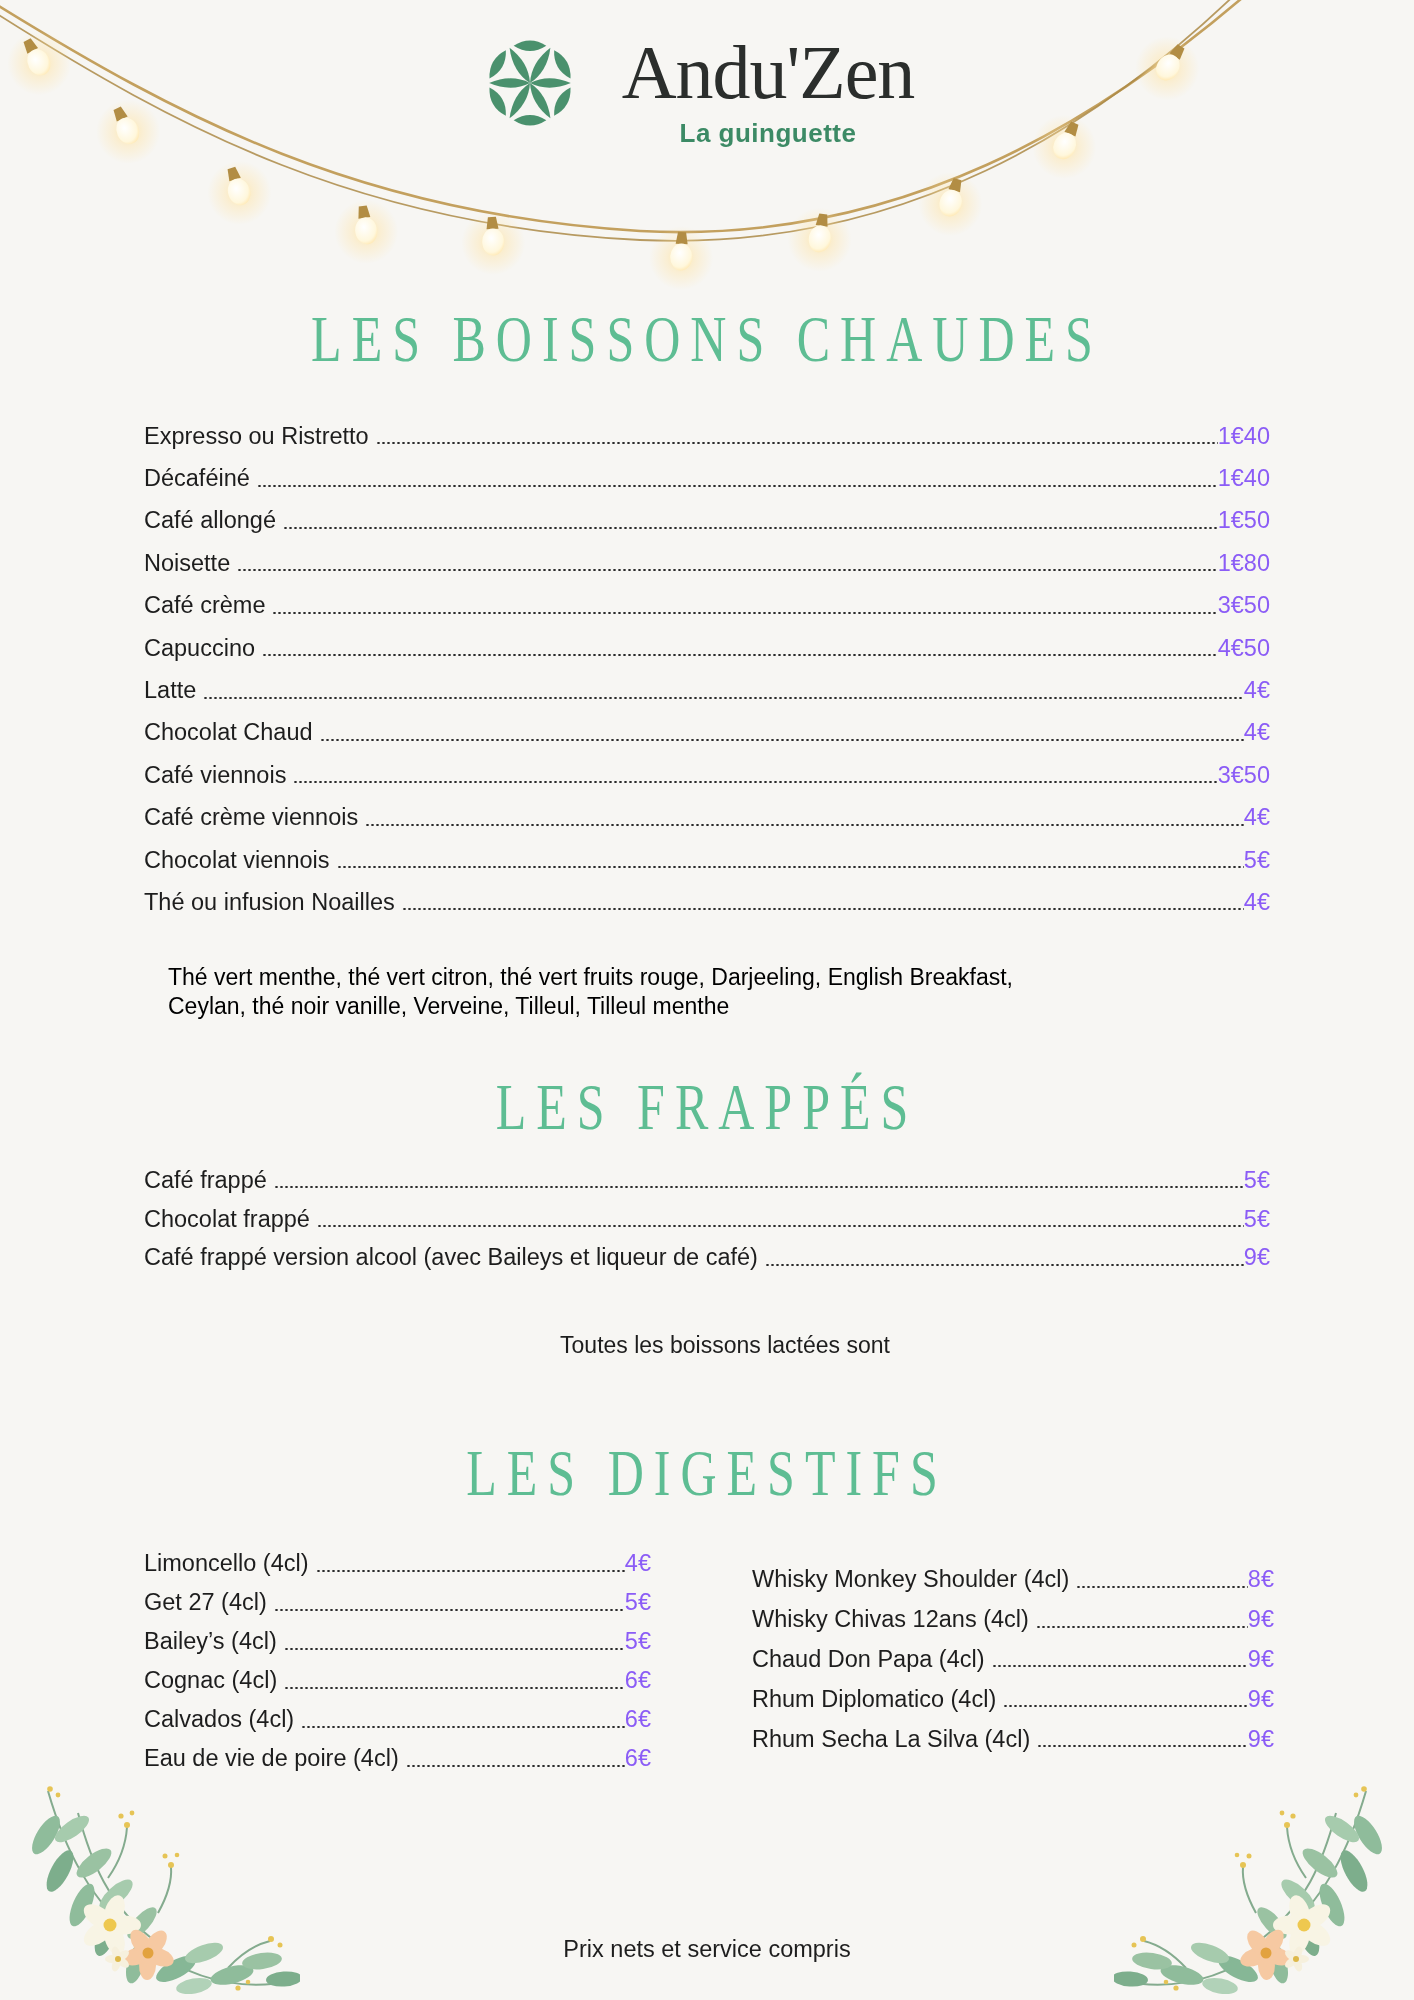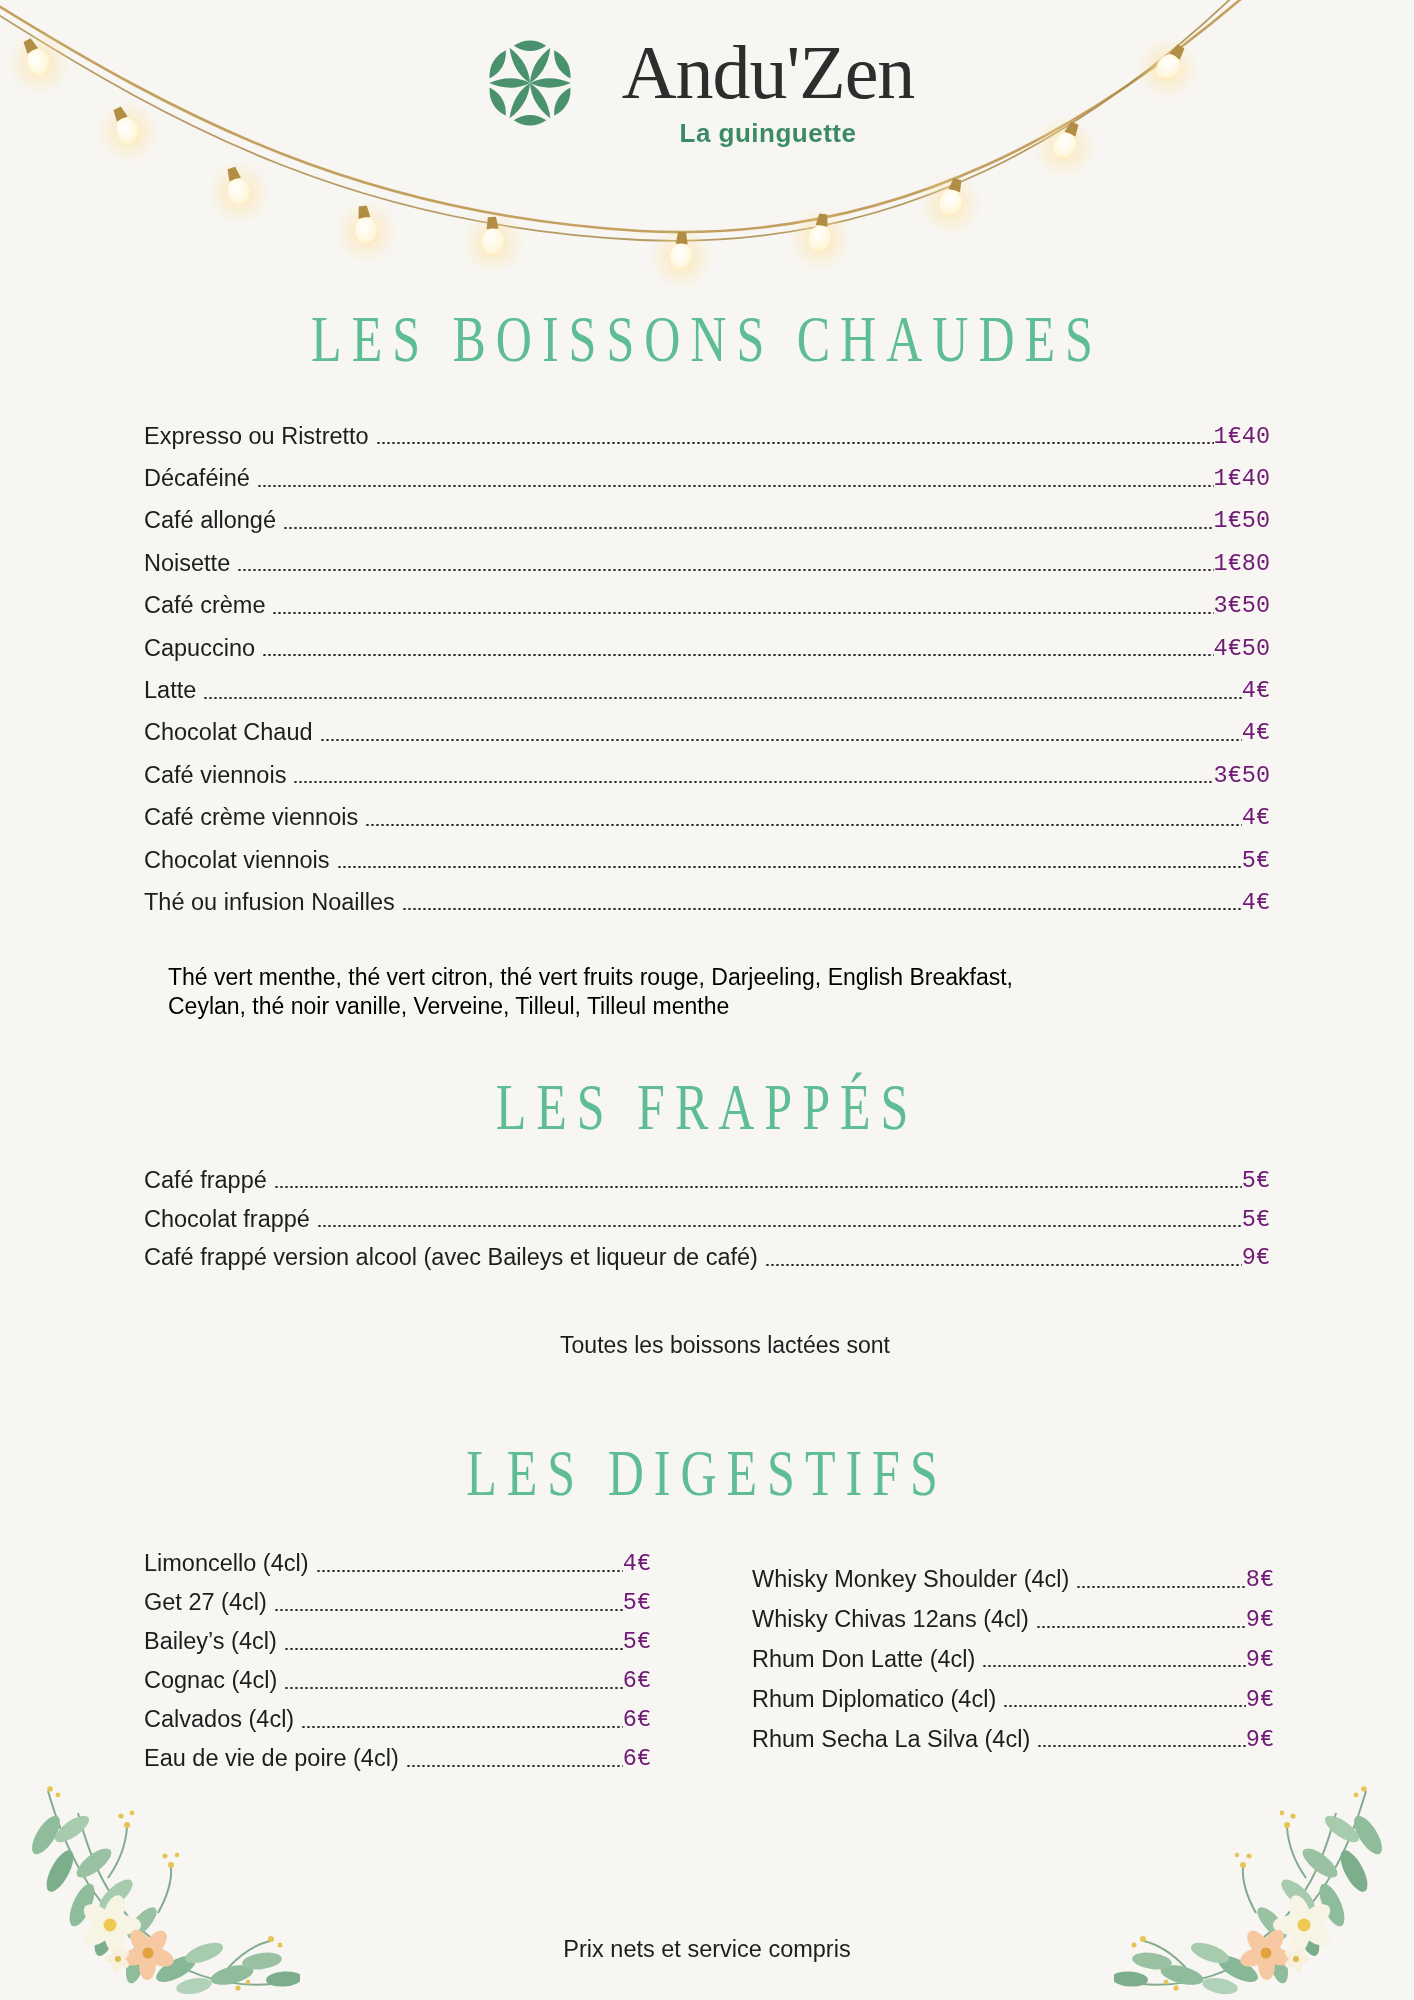--- a/index.html
+++ b/index.html
@@ -31,21 +31,21 @@
   .rows-chaudes{top:415px;left:144px;width:1126px;}
   .rows-frappes{top:1161px;left:144px;width:1126px;}
   .rows-chaudes .row{height:42.4px;}
   .rows-frappes .row{height:38.7px;}
   .col-dig-left{top:1544px;left:144px;width:507px;}
   .col-dig-right{top:1560px;left:752px;width:522px;}
   .col-dig-left .row{height:39px;}
   .col-dig-right .row{height:39.8px;}
   .row{display:flex;align-items:center;}
   .row .label{white-space:nowrap;font-size:23.5px;color:#1d1d1d;}
-  .row .price{white-space:nowrap;font-size:23.5px;color:#701a75;font-family:Liberation Mono, monospace;}
+  .row .price{white-space:nowrap;font-size:23.5px;color:#8b5cf6;}
   .row .dots{flex:1 1 auto;height:4px;align-self:center;margin:14px 0 0 7px;
     background-image:radial-gradient(circle,#2b2b2b 1.05px,transparent 1.25px);
     background-size:5px 4px;background-repeat:repeat-x;background-position:0 50%;}
 
   
   .tea-note{position:absolute;left:168px;top:963px;width:1120px;
     font-size:23px;line-height:29px;color:#000000;}
   .milk-note{position:absolute;left:0;right:0;top:1331px;text-align:center;
     font-size:23px;line-height:28px;color:#1d1d1d;margin-left:36px;}
   .footer-note{position:absolute;left:0;right:0;top:1936px;text-align:center;
@@ -278,21 +278,21 @@
         <span class="label">Whisky Monkey Shoulder (4cl)</span>
         <span class="dots"></span>
         <span class="price">8€</span>
       </div>
       <div class="row">
         <span class="label">Whisky Chivas 12ans (4cl)</span>
         <span class="dots"></span>
         <span class="price">9€</span>
       </div>
       <div class="row">
-        <span class="label">Rhum Don Latte (4cl)</span>
+        <span class="label">Chaud Don Papa (4cl)</span>
         <span class="dots"></span>
         <span class="price">9€</span>
       </div>
       <div class="row">
         <span class="label">Rhum Diplomatico (4cl)</span>
         <span class="dots"></span>
         <span class="price">9€</span>
       </div>
       <div class="row">
         <span class="label">Rhum Secha La Silva (4cl)</span>

